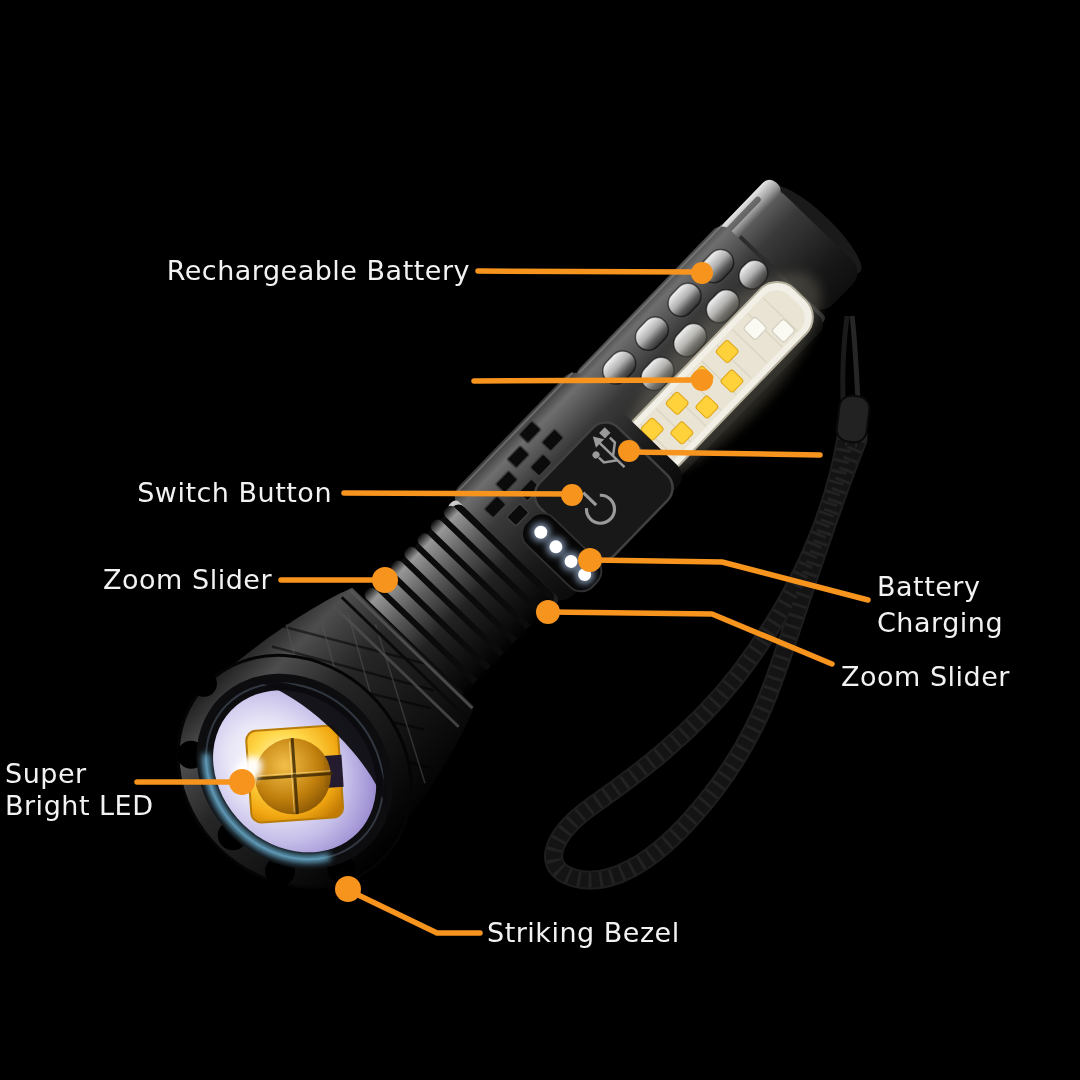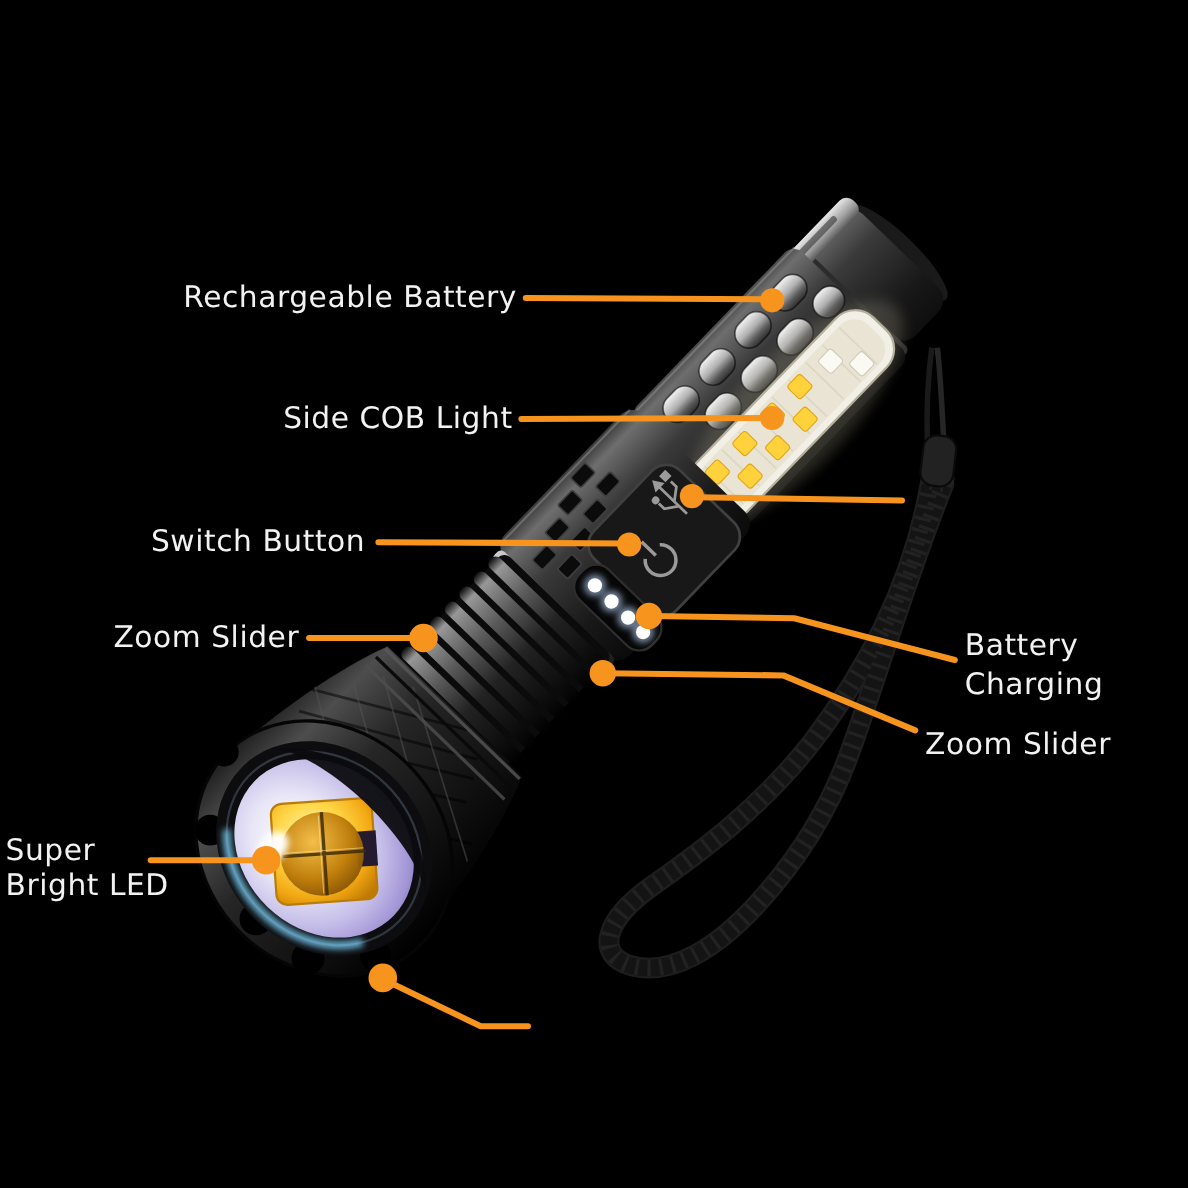--- a/index.html
+++ b/index.html
@@ -310,37 +310,37 @@
 
     <path class="leader" d="M832 664 L712 614 L550 612"></path>
     <circle class="dot" cx="548" cy="612" r="12"></circle>
   </g>
 </svg>
 
 <div class="label r" style="top:254px; right:610px;">
   <span>Rechargeable Battery</span>
 </div>
 
-<div class="label r" style="top:364px; right:614px;">
-  <span>Side COB Light</span>
-</div>
 
 <div class="label r" style="top:476px; right:748px;">
   <span>Switch Button</span>
 </div>
 
 <div class="label r" style="top:563px; right:808px;">
   <span>Zoom Slider</span>
 </div>
 
 <div class="label c" style="top:758px; left:5px; width:165px; line-height:32px;">
   <span style="display:block">Super</span>
   <span style="display:block">Bright LED</span>
 </div>
 
+<div class="label" style="top:916px; left:487px;">
+  <span>Striking Bezel</span>
+</div>
 
 
 <div class="label" style="top:569px; left:877px; line-height:36px;">
   <span style="display:block">Battery</span>
   <span style="display:block">Charging</span>
 </div>
 
 <div class="label" style="top:660px; left:841px;">
   <span>Zoom Slider</span>
 </div>

